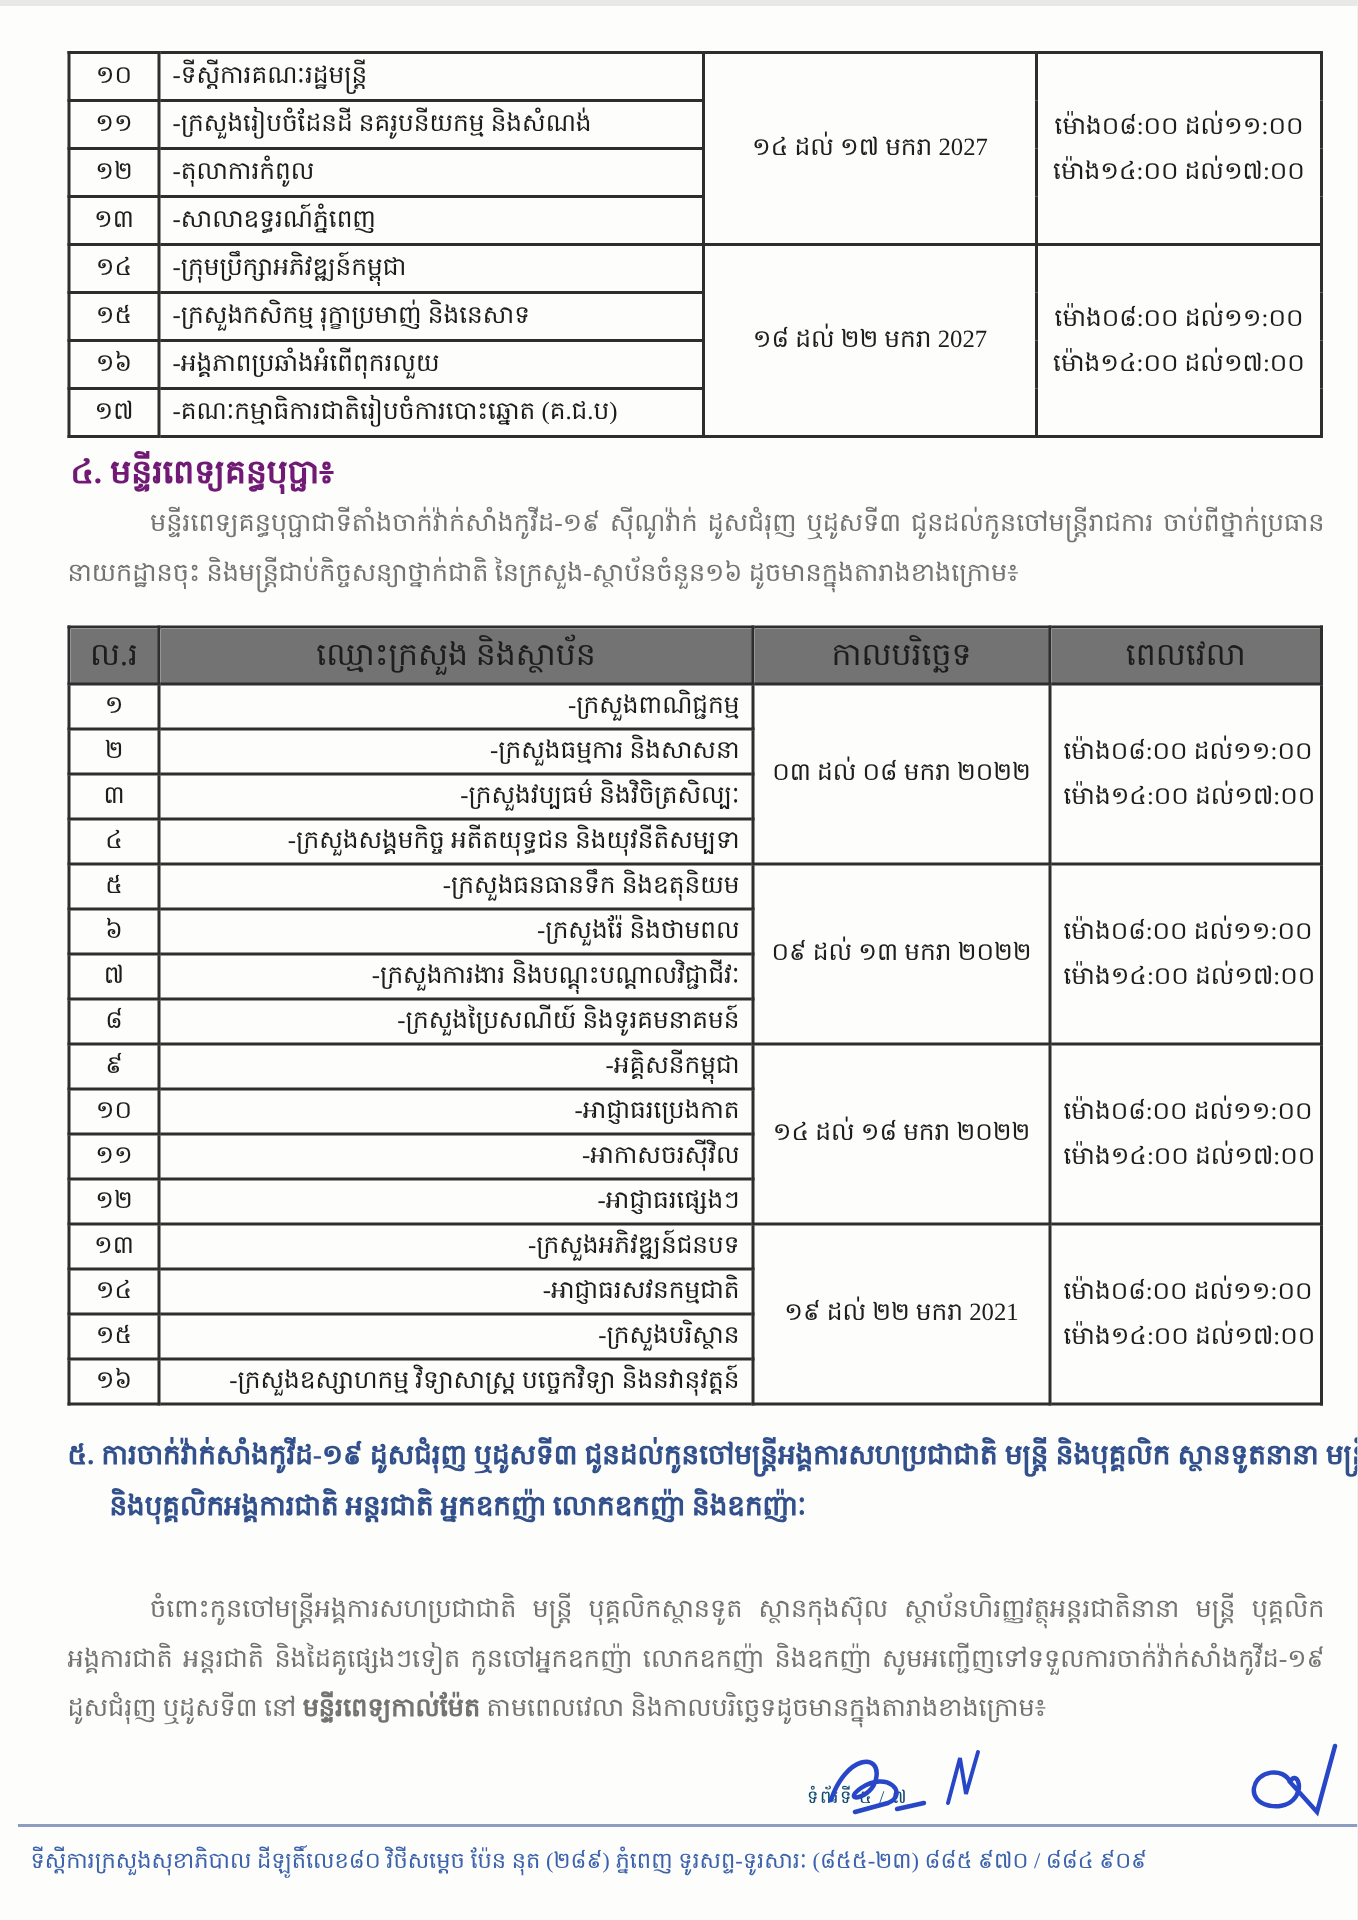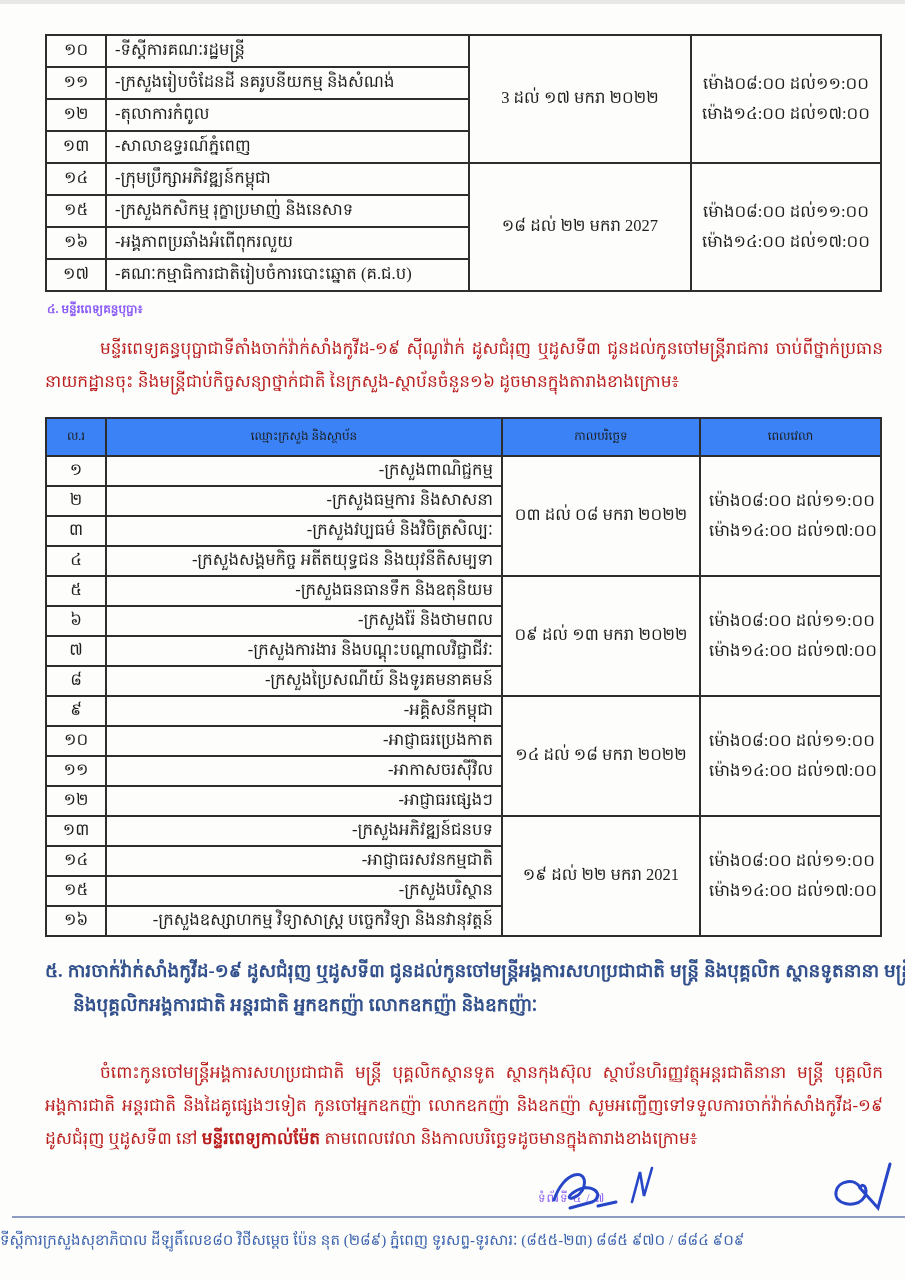--- a/index.html
+++ b/index.html
@@ -11,62 +11,62 @@
   
   .doc-table{border-collapse:collapse;table-layout:fixed;width:835px;}
   .doc-table td,.doc-table th{
     border:2px solid #2e2e2e;padding:1px 8px;font-size:16.5px;
     color:#1d1d1d;overflow:hidden;white-space:nowrap;
   }
   .t1{position:absolute;top:30px;left:45px;}
   .t1 td{height:28px;}
   .t2{position:absolute;top:413px;left:45px;}
   .t2 td{height:26px;text-align:right;}
-  .t2 th{height:34px;background:#3b82f6;font-weight:normal;font-size:12px;}
+  .t2 th{height:34px;background:#737373;font-weight:normal;font-size:21px;}
   .col-no{width:60px;}
   .t1 .col-name{width:363px;}
   .t1 .col-date{width:222px;}
   .t1 .col-time{width:190px;}
   .t2 .col-name{width:396px;}
   .t2 .col-date{width:198px;}
   .t2 .col-time{width:181px;}
   td.no{text-align:center;}
   td.date,td.time{text-align:center;}
   .time-lines div{line-height:30px;text-align:center;}
   
   .sec4-heading{
     position:absolute;top:297px;left:47px;
-    font-size:12px;font-weight:bold;color:#8b5cf6;
+    font-size:22px;font-weight:bold;color:#701a75;
   }
   .para{
     position:absolute;left:45px;width:838px;
     font-size:17px;line-height:33px;text-align:justify;
-    text-indent:55px;color:#b91c1c;
+    text-indent:55px;color:#737373;
   }
   .sec4-para{top:328px;}
   .sec5-heading{
     position:absolute;top:950px;left:45px;width:840px;
     font-size:18.5px;font-weight:bold;color:#32508c;
     line-height:34px;text-align:justify;
     padding-left:28px;text-indent:-28px;
   }
   .sec5-para{top:1052px;}
   .bold-inline{font-weight:bold;}
   
   .page-num{
     position:absolute;top:1186px;left:538px;
-    font-size:12px;color:#8b5cf6;letter-spacing:1px;
+    font-size:12px;color:#0c4a6e;letter-spacing:1px;
   }
   .footer-rule{
     position:absolute;top:1212px;left:12px;width:893px;
     border-top:2px solid #8d9cc0;
   }
   .footer-text{
     position:absolute;top:1226px;left:0;width:785px;
-    font-size:15px;color:#3a62ad;
+    text-align:center;font-size:15px;color:#3a62ad;
   }
   .sig{position:absolute;}
   .sig-left{top:1158px;left:540px;}
   .sig-right{top:1150px;left:820px;}
 </style>
 </head>
 <body>
 
 <div class="page">
 
@@ -74,21 +74,21 @@
     <colgroup>
         <col class="col-no">
         <col class="col-name">
         <col class="col-date">
         <col class="col-time">
       </colgroup>
     <tbody>
       <tr>
         <td class="no">១០</td>
         <td>-ទីស្តីការគណៈរដ្ឋមន្ត្រី</td>
-        <td class="date" rowspan="4">3 ដល់ ១៧ មករា ២០២២</td>
+        <td class="date" rowspan="4">១៤ ដល់ ១៧ មករា 2027</td>
         <td class="time time-lines" rowspan="4">
           <div>ម៉ោង០៨:០០ ដល់១១:០០</div>
           <div>ម៉ោង១៤:០០ ដល់១៧:០០</div>
         </td>
       </tr>
       <tr>
         <td class="no">១១</td>
         <td>-ក្រសួងរៀបចំដែនដី នគរូបនីយកម្ម និងសំណង់</td>
       </tr>
       <tr>

